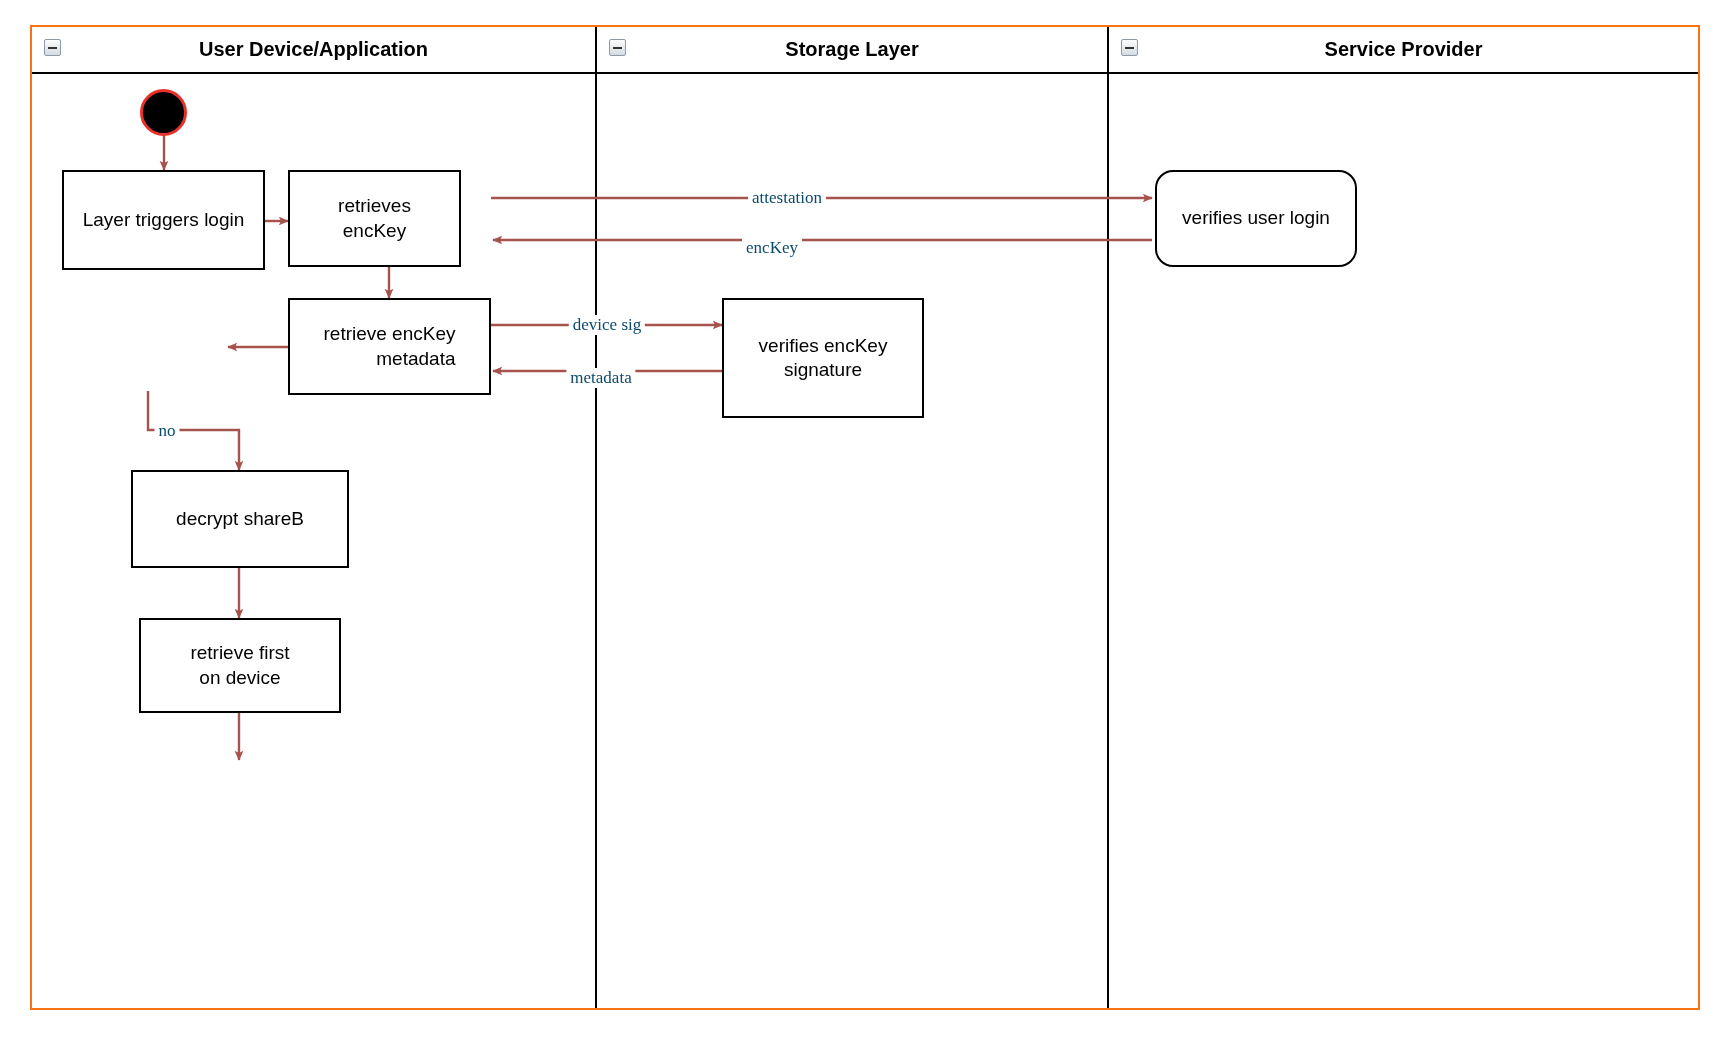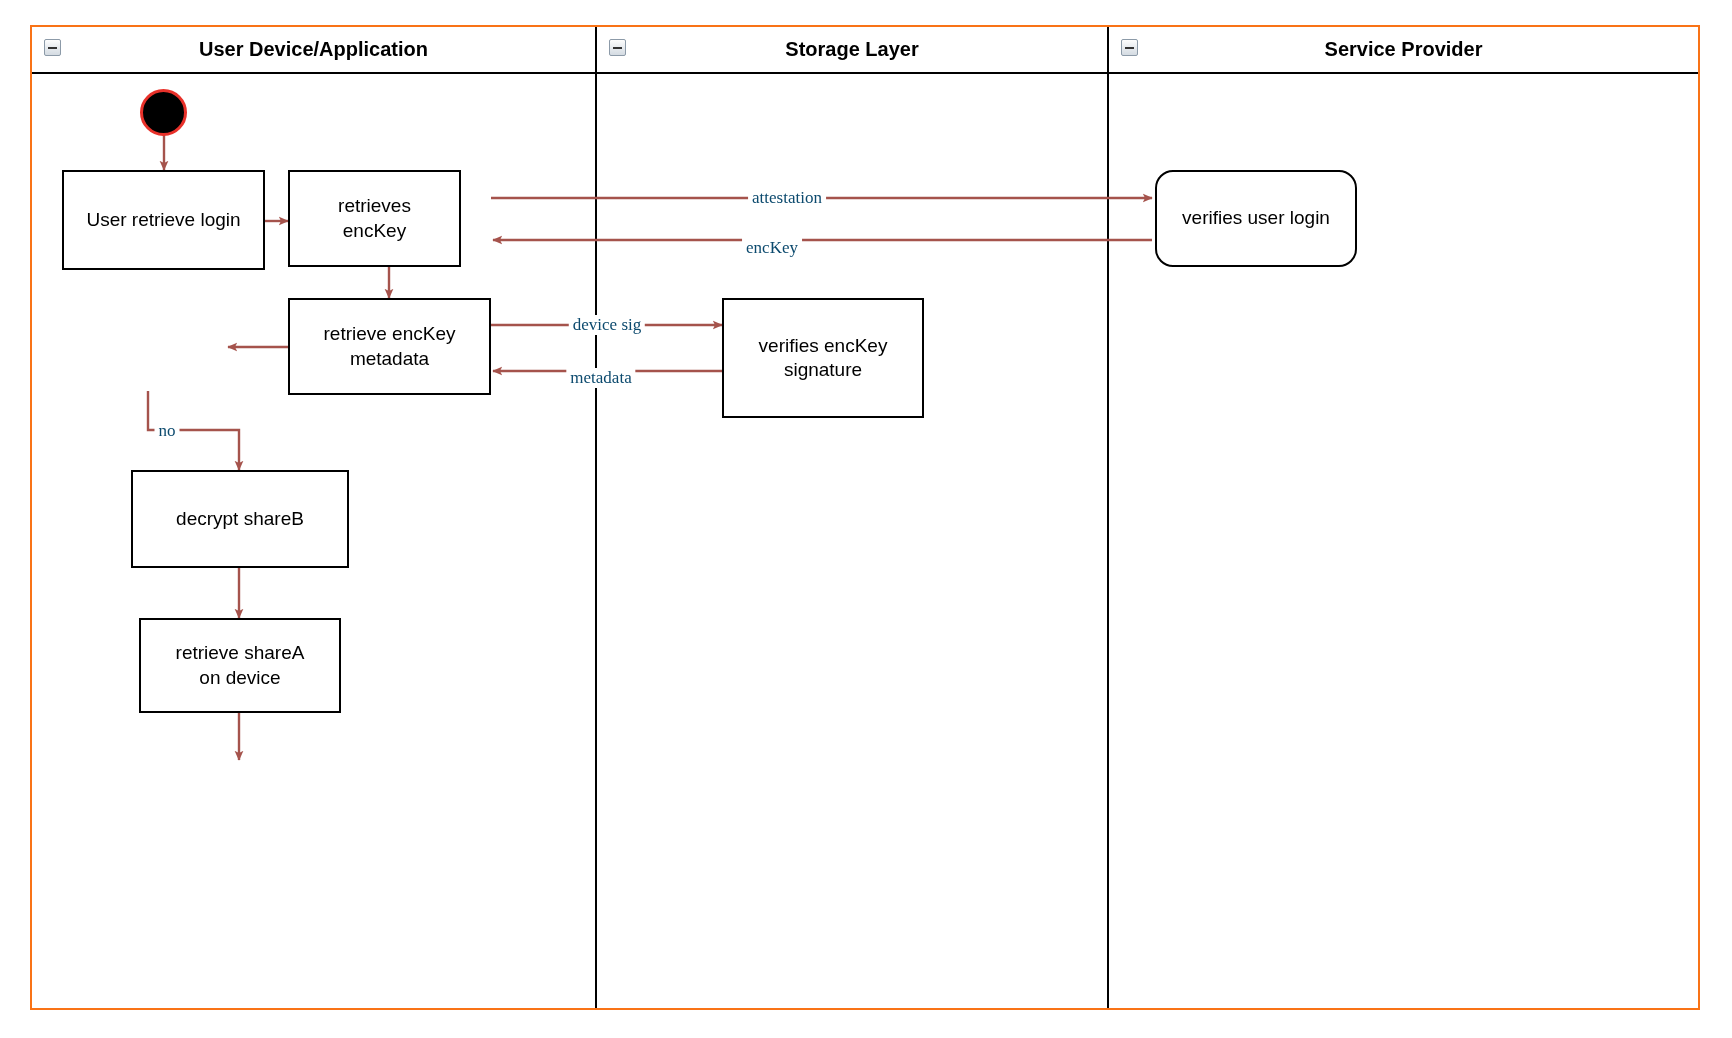--- a/index.html
+++ b/index.html
@@ -195,32 +195,32 @@
   </svg>
 
   <div class="edge-label" style="left:787px; top:198px;">attestation</div>
   <div class="edge-label" style="left:772px; top:248px;">encKey</div>
   <div class="edge-label" style="left:607px; top:325px;">device sig</div>
   <div class="edge-label" style="left:601px; top:378px;">metadata</div>
   <div class="edge-label" style="left:167px; top:431px;">no</div>
 
   <div class="start-node" style="left:140px; top:89px;"></div>
 
-  <div class="node" style="left:62px; top:170px; width:203px; height:100px;">User retrieve login</div>
+  <div class="node" style="left:62px; top:170px; width:203px; height:100px;">Layer triggers login</div>
 
   <div class="node" style="left:288px; top:170px; width:173px; height:97px;">retrieves
 encKey</div>
 
-  <div class="node" style="left:288px; top:298px; width:203px; height:97px;">retrieve encKey
+  <div class="node" style="left:288px; top:298px; width:203px; height:97px;text-align:right;">retrieve encKey
 metadata</div>
 
 
   <div class="node" style="left:131px; top:470px; width:218px; height:98px;">decrypt shareB</div>
 
-  <div class="node" style="left:139px; top:618px; width:202px; height:95px;">retrieve shareA
+  <div class="node" style="left:139px; top:618px; width:202px; height:95px;">retrieve first
 on device</div>
 
 
   <div class="node" style="left:722px; top:298px; width:202px; height:120px;">verifies encKey
 signature</div>
 
   <div class="node" style="left:1155px; top:170px; width:202px; height:97px;border-radius:18px;">verifies user login</div>
 
 </div>
 

